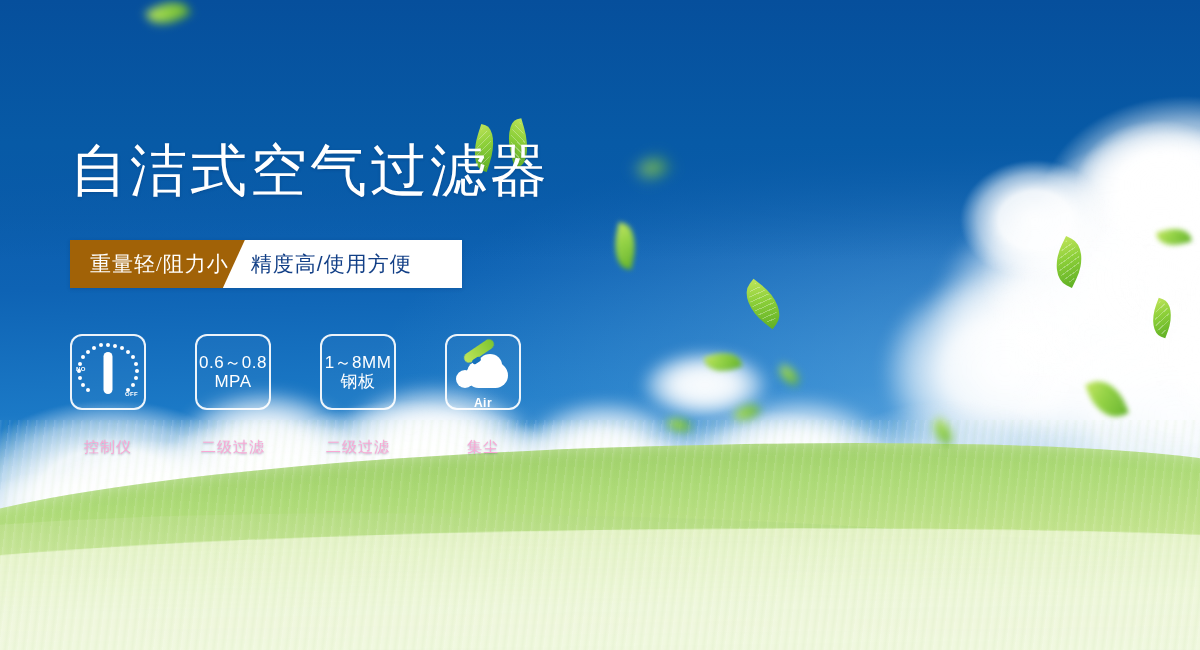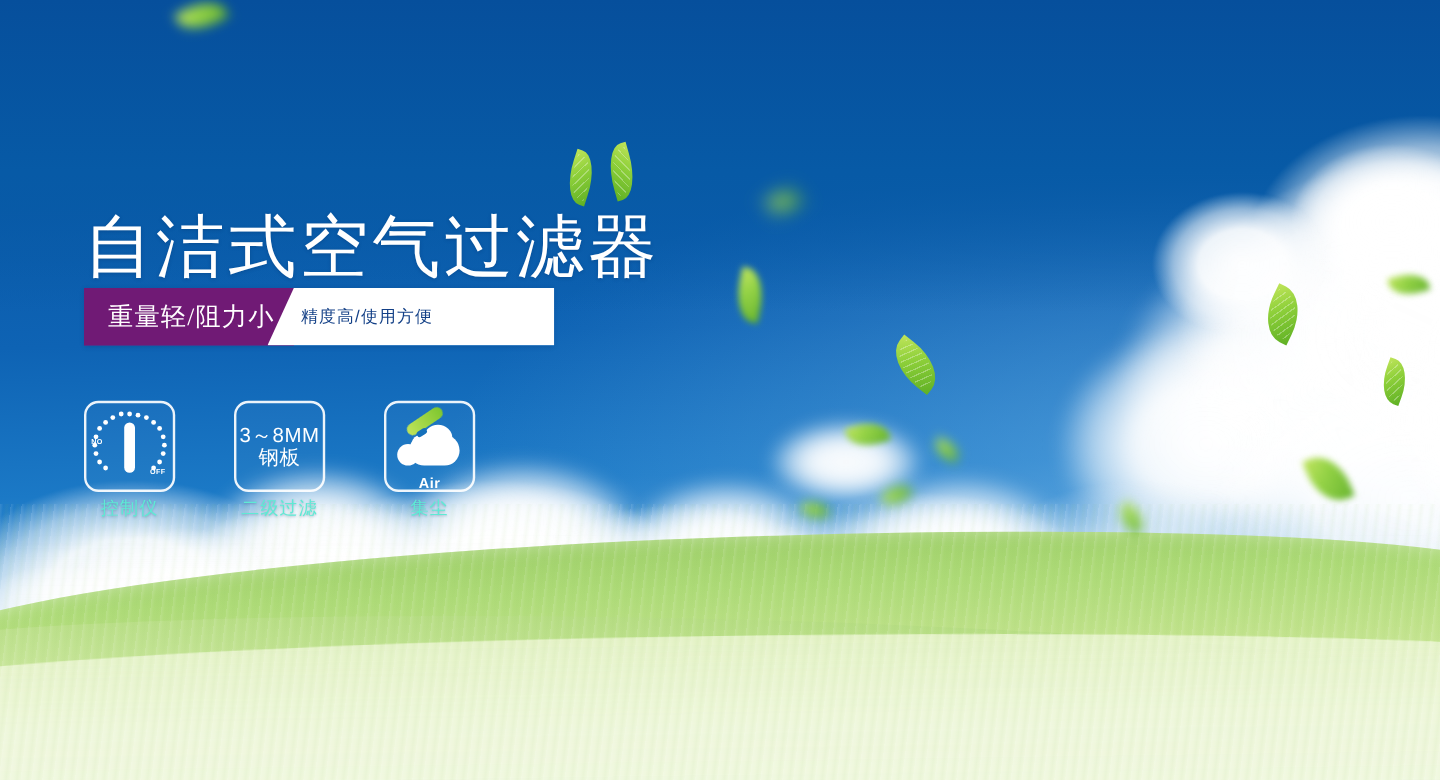--- a/index.html
+++ b/index.html
@@ -124,58 +124,57 @@
   .leaf.blur1{filter:blur(2.5px);}
   .leaf.blur2{filter:blur(5px);}
   .leaf.blur3{filter:blur(8px);}
 
   
   .headline{
     position:absolute;left:70px;top:142px;
     font-size:57px;line-height:1;letter-spacing:3px;
     color:#ffffff;font-weight:300;white-space:nowrap;
     text-shadow:0 1px 3px rgba(0,40,90,.28);
-    margin-top:36px;
   }
   .sprout{position:absolute;left:470px;top:112px;width:80px;height:56px;}
 
   
   .subbar{
     position:absolute;left:70px;top:240px;
     width:392px;height:48px;display:flex;align-items:stretch;
     box-shadow:0 1px 4px rgba(0,30,70,.18);
   }
   .subbar .left{
-    background:#701a75;color:#ffffff;
+    background:#a16207;color:#ffffff;
     display:flex;align-items:center;padding:0 16px 0 20px;
     font-size:21px;letter-spacing:1px;white-space:nowrap;font-family:Liberation Serif, serif;
   }
   .subbar .right{
     flex:1;background:#ffffff;color:#123f86;position:relative;
     display:flex;align-items:center;padding-left:28px;
-    font-size:14px;letter-spacing:1px;white-space:nowrap;
+    font-size:21px;letter-spacing:1px;white-space:nowrap;
     clip-path:polygon(22px 0,100% 0,100% 100%,0 100%);
     margin-left:-22px;
   }
 
   
   .features{position:absolute;left:70px;top:334px;display:flex;gap:49px;}
   .feat{width:76px;display:flex;flex-direction:column;align-items:center;}
   .feat .box{
     width:76px;height:76px;border:2px solid rgba(255,255,255,.92);
     border-radius:12px;display:flex;align-items:center;justify-content:center;
     color:#fff;position:relative;overflow:hidden;
     background:rgba(255,255,255,.03);
   }
   .feat .txt{
     text-align:center;font-size:17px;line-height:1.12;color:#ffffff;
     font-weight:400;letter-spacing:.5px;
   }
   .feat .cap{
-    margin-top:4px;font-size:15px;color:#5eead4;white-space:nowrap;
+    margin-top:28px;font-size:15px;color:#f9a8d4;white-space:nowrap;
     letter-spacing:1px;text-shadow:0 1px 2px rgba(0,40,90,.3);
   }
 
   
   .gauge{position:relative;width:62px;height:62px;}
   .gauge .dot{position:absolute;width:4px;height:4px;border-radius:50%;background:#fff;}
   .gauge .bar{
     position:absolute;left:50%;top:11px;transform:translateX(-50%);
     width:9px;height:42px;border-radius:5px;background:#fff;
   }
@@ -333,26 +332,35 @@
           <div class="dot" style="left:4px;top:42px;"></div>
           <div class="dot" style="left:9px;top:47px;"></div>
           <div class="bar"></div>
           <div class="no">NO</div>
           <div class="off">OFF</div>
         </div>
       </div>
       <div class="cap">控制仪</div>
     </div>
 
-
-
     <div class="feat">
       <div class="box">
         <div class="txt">
-          <span>3～8MM</span><br>
+          <span>0.6～0.8</span><br>
+          <span>MPA</span>
+        </div>
+      </div>
+      <div class="cap">二级过滤</div>
+    </div>
+
+
+    <div class="feat">
+      <div class="box">
+        <div class="txt">
+          <span>1～8MM</span><br>
           <span>钢板</span>
         </div>
       </div>
       <div class="cap">二级过滤</div>
     </div>
 
     <div class="feat">
       <div class="box">
         <div class="cloudicon">
           <div class="swoosh"></div>

